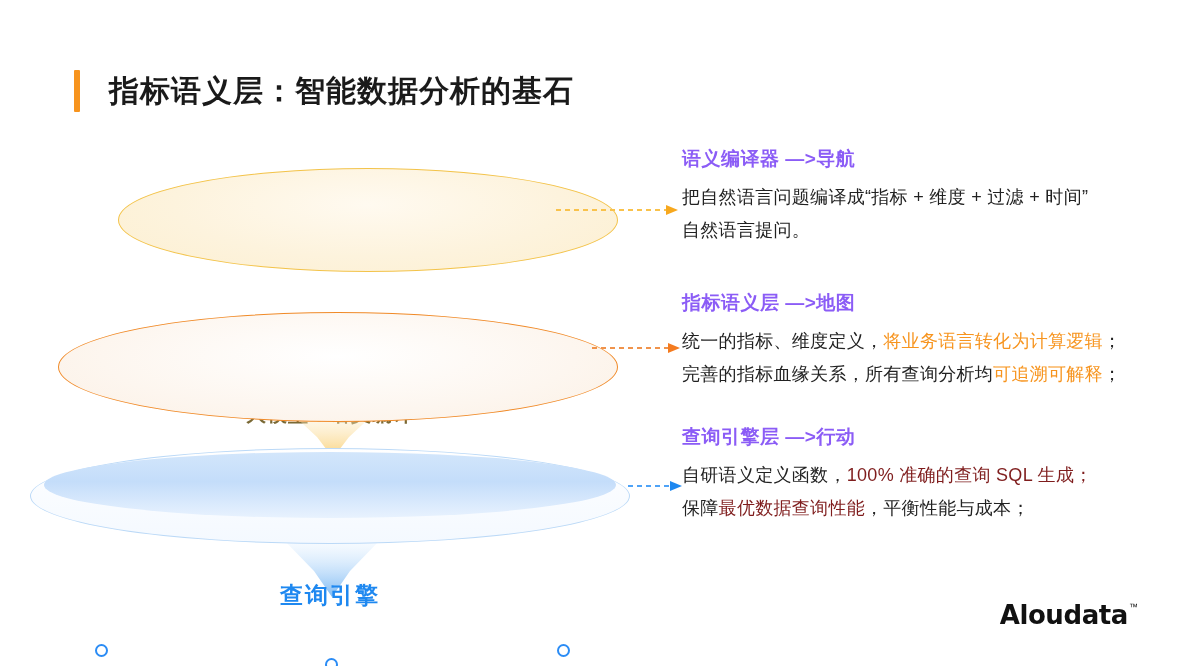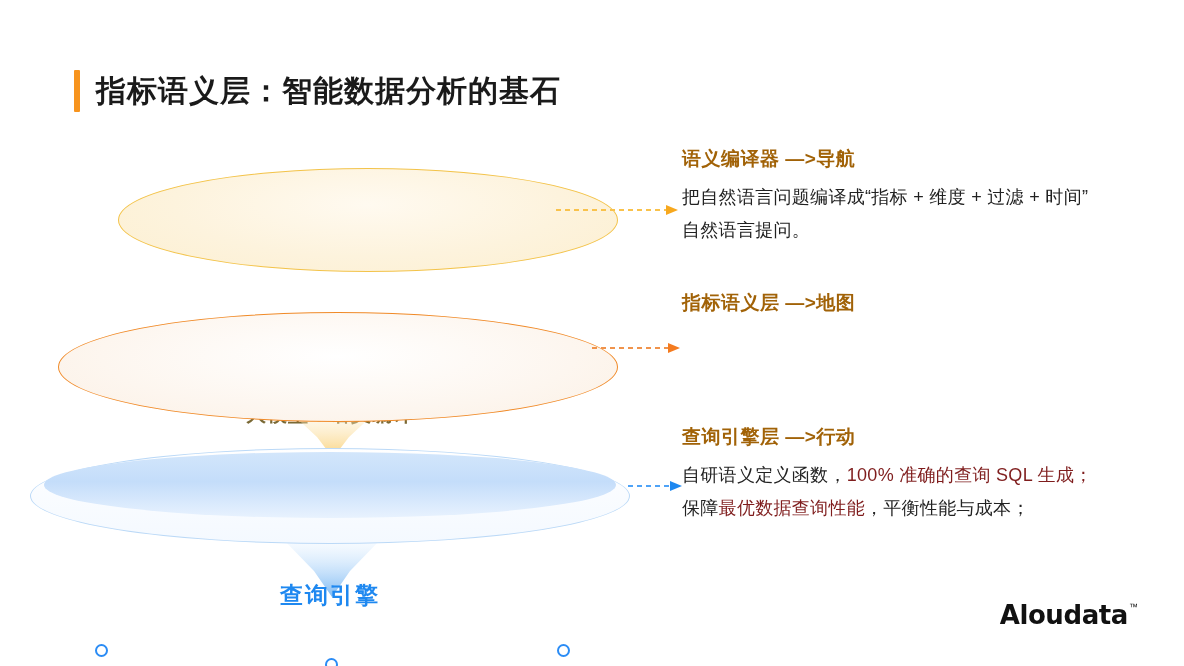--- a/index.html
+++ b/index.html
@@ -6,21 +6,21 @@
   html,body{margin:0;padding:0;}
   body{
     width:1184px;height:666px;
     background:#ffffff;
     font-family:"Liberation Sans","DejaVu Sans",sans-serif;
     overflow:hidden;position:relative;
   }
   .slide{position:absolute;inset:0;}
 
   
-  .title-wrap{position:absolute;left:74px;top:70px;display:flex;align-items:center;gap:16px;}
+  .title-wrap{position:absolute;left:74px;top:70px;display:flex;align-items:center;gap:29px;}
   .title-bar{width:6px;height:42px;background:#F7941E;border-radius:1px;}
   .title-text{
     font-size:30px;font-weight:bold;color:#1a1a1a;letter-spacing:1px;
     line-height:42px;white-space:nowrap;
   }
 
   
   .diagram{position:absolute;left:0;top:140px;width:660px;height:460px;}
 
   
@@ -94,21 +94,21 @@
   .connector{position:absolute;height:10px;}
 
   
   .right-col{position:absolute;left:682px;top:146px;width:478px;}
   .block{position:absolute;left:0;}
   #block-0{top:0;}
   #block-1{top:144px;}
   #block-2{top:278px;}
 
   .block-head{
-    font-size:19px;font-weight:bold;color:#a16207;
+    font-size:19px;font-weight:bold;color:#8b5cf6;
     margin-bottom:9px;letter-spacing:.5px;white-space:nowrap;
   }
   .block-line{
     font-size:18px;color:#222222;line-height:33px;
     letter-spacing:.3px;white-space:nowrap;
   }
   .hl-orange{color:#F7941E;}
   .hl-blue{color:#7f1d1d;}
 
   
@@ -195,20 +195,24 @@
     <div class="block" id="block-0">
       <div class="block-head">语义编译器 —&gt;导航</div>
       <div class="block-body">
           <div class="block-line"><span>把自然语言问题编译成“指标 + 维度 + 过滤 + 时间”</span></div>
           <div class="block-line"><span>自然语言提问。</span></div>
         </div>
     </div>
 
     <div class="block" id="block-1">
       <div class="block-head">指标语义层 —&gt;地图</div>
+      <div class="block-body">
+          <div class="block-line"><span>统一的指标、维度定义，</span><span class="hl-orange">将业务语言转化为计算逻辑</span><span>；</span></div>
+          <div class="block-line"><span>完善的指标血缘关系，所有查询分析均</span><span class="hl-orange">可追溯可解释</span><span>；</span></div>
+        </div>
     </div>
 
     <div class="block" id="block-2">
       <div class="block-head">查询引擎层 —&gt;行动</div>
       <div class="block-body">
           <div class="block-line"><span>自研语义定义函数，</span><span class="hl-blue">100% 准确的查询 SQL 生成；</span></div>
           <div class="block-line"><span>保障</span><span class="hl-blue">最优数据查询性能</span><span>，平衡性能与成本；</span></div>
         </div>
     </div>
   </div>

